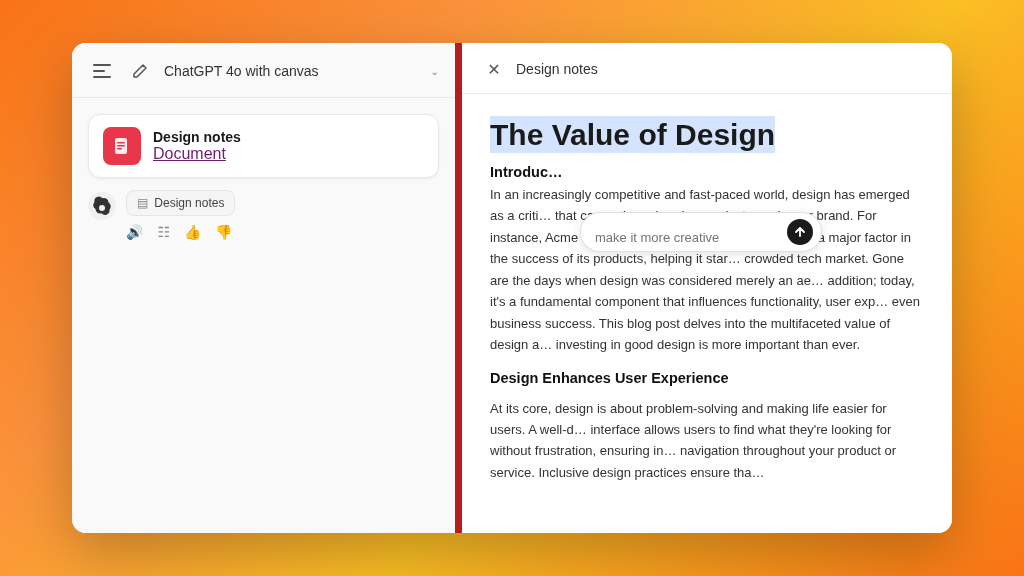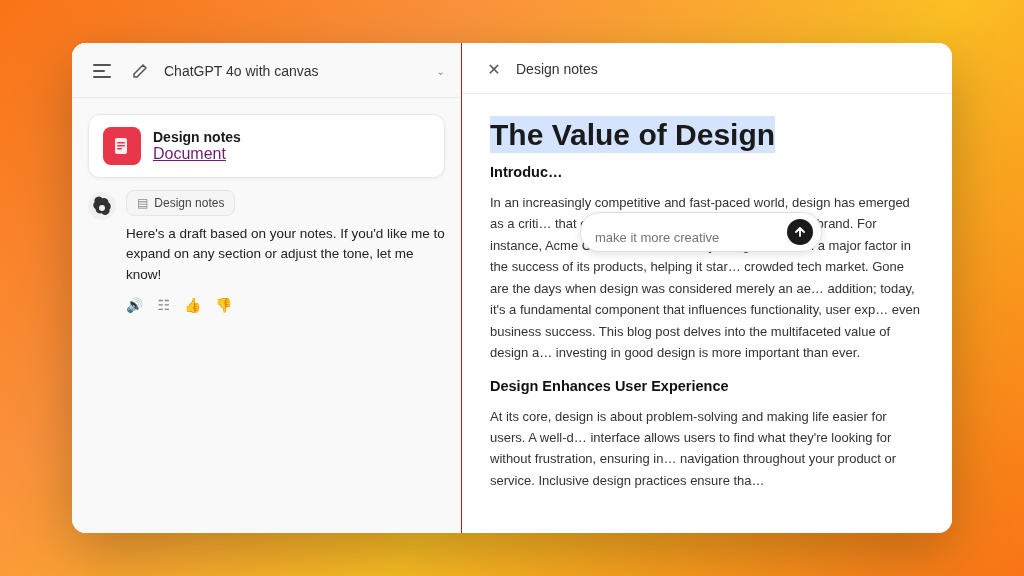--- a/index.html
+++ b/index.html
@@ -24,21 +24,21 @@
       background: #fff;
     }
 
     
     .left-panel {
       width: 390px;
       min-width: 390px;
       background: #f9f9f9;
       display: flex;
       flex-direction: column;
-      border-right: 1px solid #b91c1c;
+      border-right: 7px solid #b91c1c;
       justify-content: space-between;
     }
 
     .left-header {
       display: flex;
       align-items: center;
       gap: 10px;
       padding: 14px 16px 12px;
       border-bottom: 1px solid #ebebeb;
       background: #f9f9f9;
@@ -260,21 +260,21 @@
       display: flex;
       align-items: center;
       justify-content: center;
       cursor: pointer;
     }
 
     .section-label {
       font-size: 14.5px;
       color: #111;
       font-weight: 400;
-      margin-bottom: 12px;
+      margin-bottom: 4px;
       margin-top: 0;
     }
 
     .body-text {
       font-size: 13px;
       color: #333;
       line-height: 1.65;
       margin-bottom: 14px;
     }
 
@@ -331,21 +331,20 @@
           <svg viewBox="0 0 28 28" fill="none" xmlns="http://www.w3.org/2000/svg">
             <circle cx="14" cy="14" r="14" fill="#f0f0f0"></circle>
             <path d="M20.5 10.5a4.5 4.5 0 00-6.1-4.2 4.5 4.5 0 00-7.9 3.7A4.5 4.5 0 007.5 17a4.5 4.5 0 006.1 4.2 4.5 4.5 0 007.9-3.7 4.5 4.5 0 00-1-7zm-6.5 8.5a3 3 0 110-6 3 3 0 010 6z" fill="#111" opacity="0.85"></path>
           </svg>
         </div>
         <div class="assistant-body">
           <div class="assistant-doc-ref">
             <span class="ref-icon">▤</span>
             <span>Design notes</span>
           </div>
-          <div class="assistant-text">Here's a draft based on your notes. If you'd like me to expand on any section or adjust the tone, let me know!</div>
           <div class="action-icons">
             <span class="action-icon">🔊</span>
             <span class="action-icon">☷</span>
             <span class="action-icon">👍</span>
             <span class="action-icon">👎</span>
           </div>
         </div>
       </div>
     </div>
   </div>

